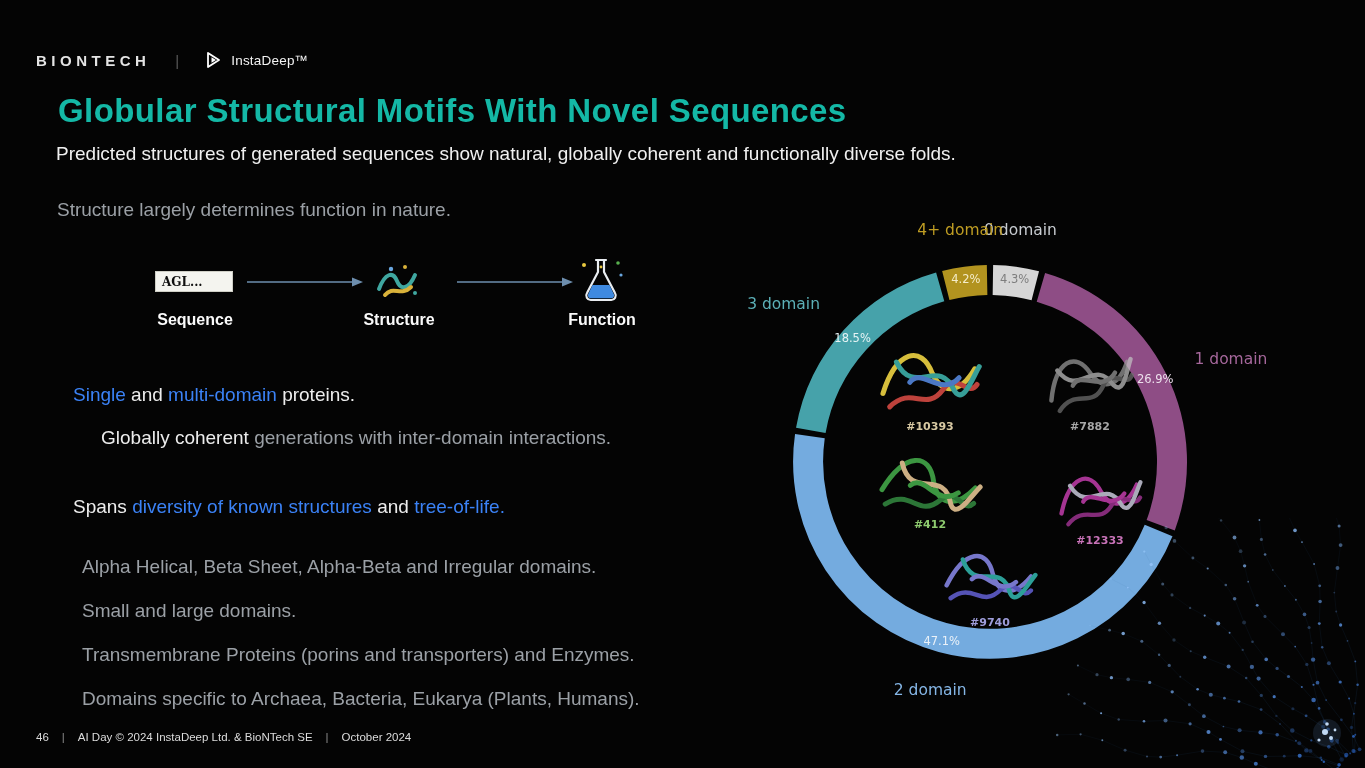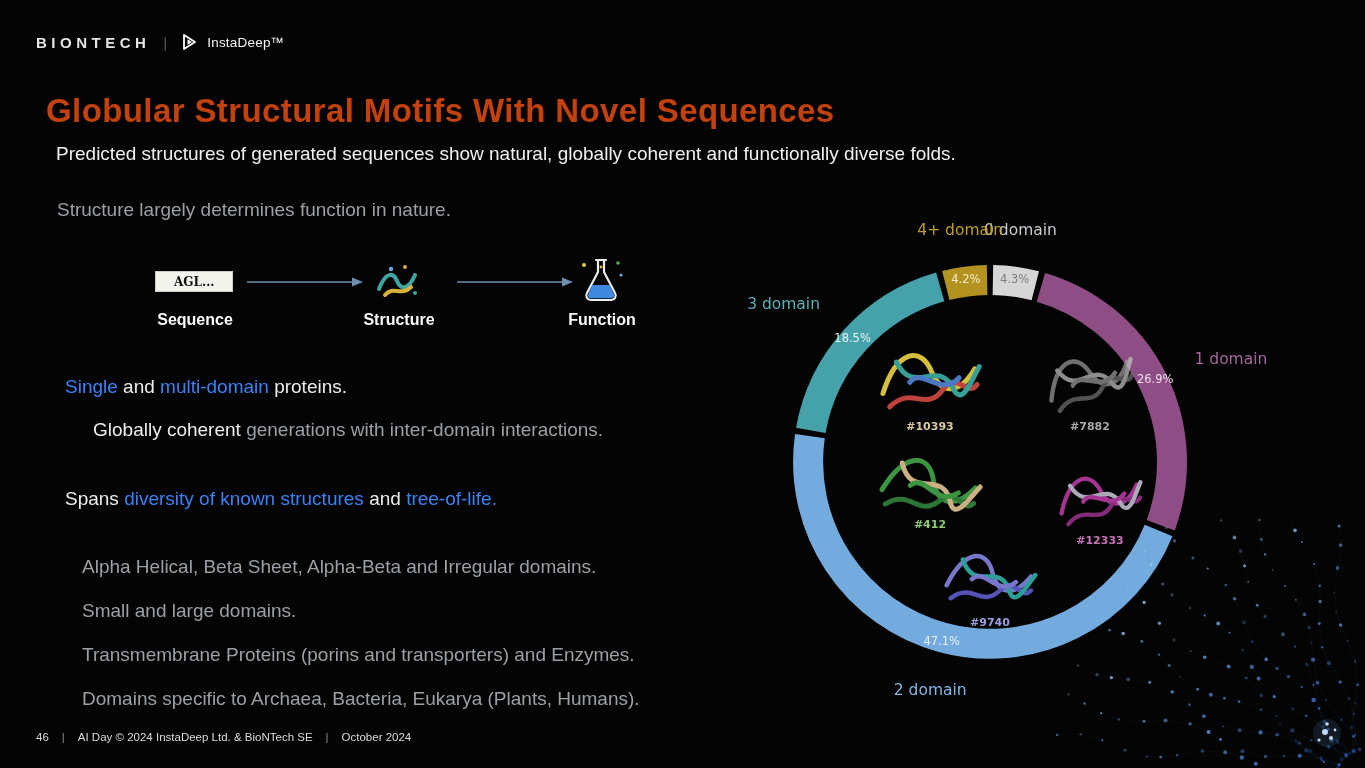--- a/index.html
+++ b/index.html
@@ -2,48 +2,48 @@
 <html><head>
 <meta charset="utf-8">
 <title>Slide</title>
 <style>
   *{box-sizing:border-box}
   html,body{margin:0;padding:0;background:#000}
   .slide{position:relative;width:1365px;height:768px;background:#040404;overflow:hidden;
          font-family:"Liberation Sans",sans-serif;color:#efefef}
 
   
-  .brandbar{position:absolute;left:36px;top:30px;display:flex;align-items:center;gap:13px;height:24px}
+  .brandbar{position:absolute;left:36px;top:48px;display:flex;align-items:center;gap:25px;height:24px}
   .biontech{font-size:15px;font-weight:700;letter-spacing:4.5px;color:#e4e4e4}
   .bdiv{color:#5a5a5a;font-size:15px;font-weight:300}
   .instadeep{display:flex;align-items:center;gap:7px}
   .instadeep-text{font-size:13.5px;font-weight:400;color:#f3f3f3;letter-spacing:.2px}
 
   
-  .title{position:absolute;left:46px;top:92px;margin:0;font-size:33px;font-weight:700;
-         letter-spacing:.4px;color:#c2410c}
+  .title{position:absolute;left:58px;top:92px;margin:0;font-size:33px;font-weight:700;
+         letter-spacing:.4px;color:#14b8a6}
   .subtitle{position:absolute;left:56px;top:143px;margin:0;font-size:19px;color:#f0f0f0}
   .intro{position:absolute;left:57px;top:199px;margin:0;font-size:19px;color:#9ba0a6}
 
   .gray{color:#9ba0a6}
   .blue{color:#3b82f6}
   .bold{font-weight:400}
 
   
   .pipeline{position:absolute;left:55px;top:255px;width:640px;height:92px}
   .seqbox{position:absolute;left:100px;top:16px;width:78px;height:21px;background:#f4f4ef;
           color:#101010;font-family:"DejaVu Serif",serif;font-weight:700;font-size:12px;
-          line-height:20px;padding-left:18px;border:1px solid #cfcfc6}
+          line-height:20px;padding-left:6px;border:1px solid #cfcfc6}
   .pipelabel{position:absolute;top:56px;width:160px;text-align:center;font-weight:700;
              font-size:16px;color:#fafafa}
   .arrow-svg{position:absolute;top:20px}
   .icon-slot{position:absolute;top:0}
 
   
-  .line{position:absolute;margin:8px;font-size:19px;color:#ededed;white-space:nowrap}
+  .line{position:absolute;margin:16px;font-size:19px;color:#ededed;white-space:nowrap}
   .bullets{position:absolute;left:82px;top:556px;width:660px}
   .bullets p{margin:0 0 23px;font-size:19px;line-height:21px;color:#9ba0a6;white-space:nowrap}
 
   
   .footer{position:absolute;left:36px;top:731px;display:flex;align-items:flex-end;gap:13px;
           font-size:11.5px;color:#dcdcdc}
   .fsep{color:#8d8d8d}
 
   
   .chart{position:absolute;left:728px;top:208px;width:580px;height:505px}

